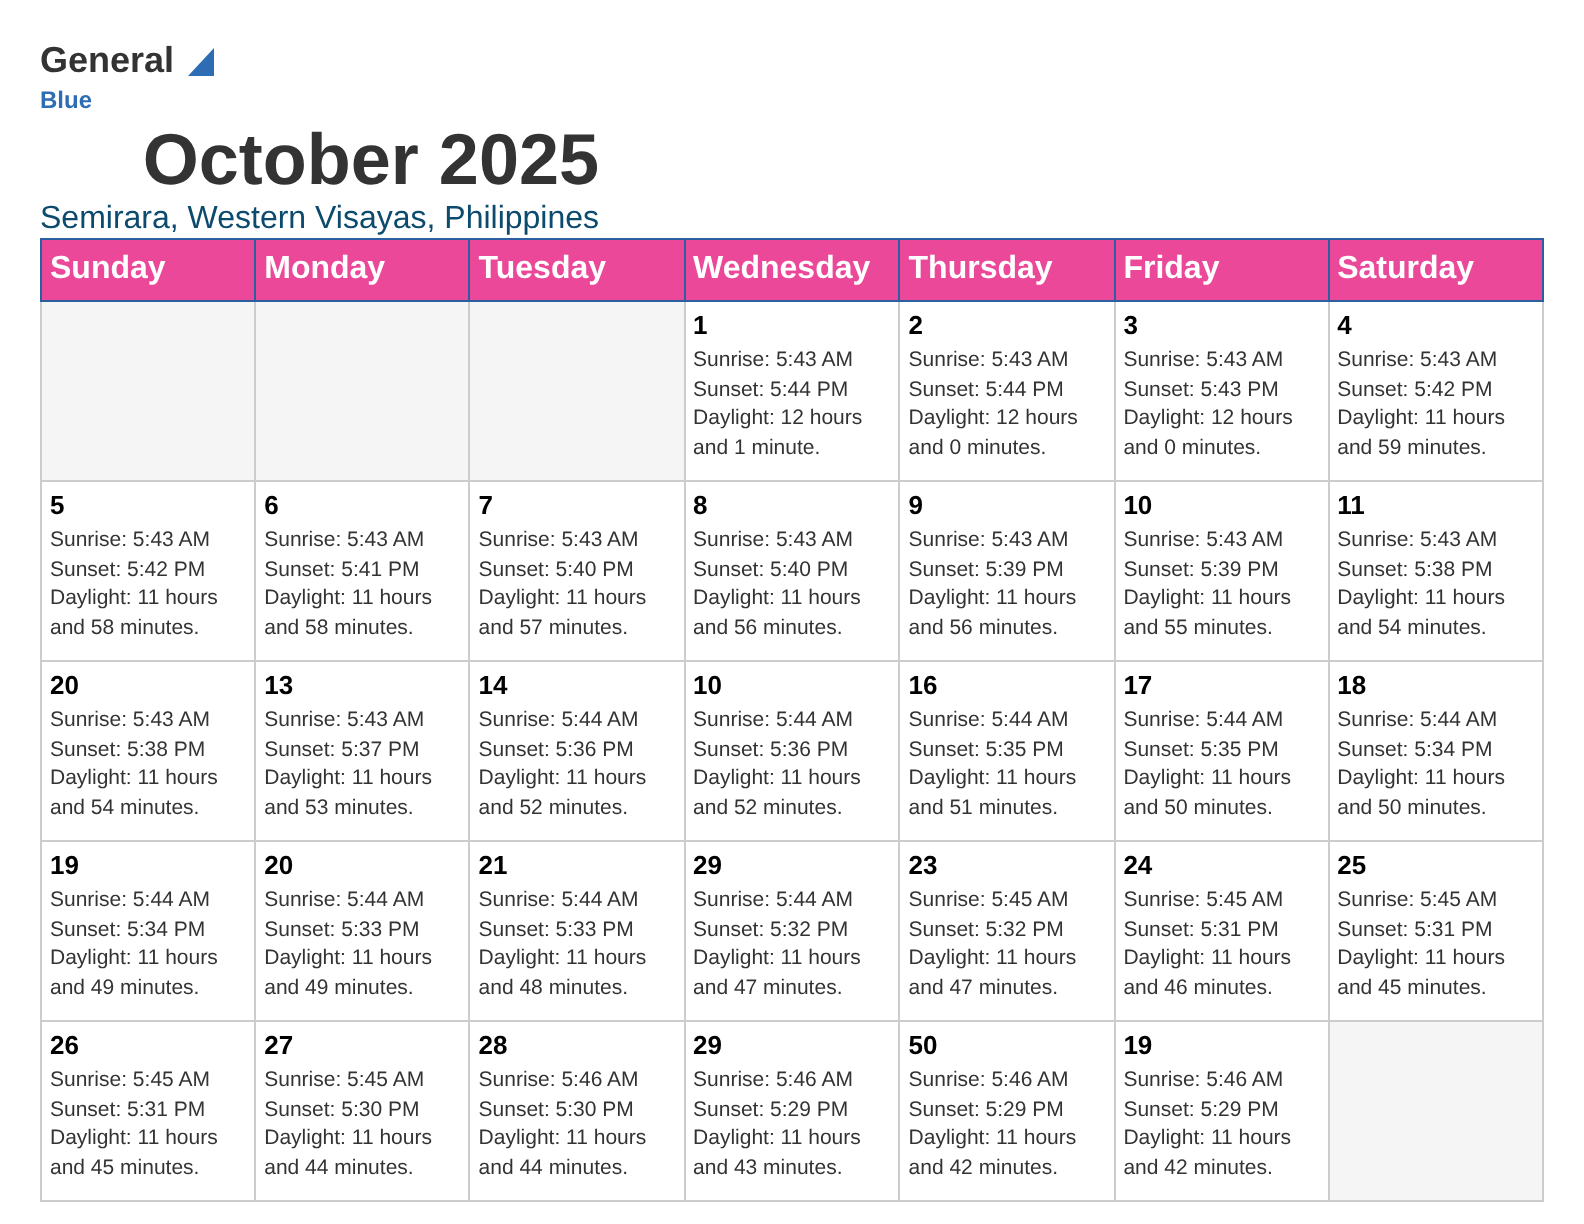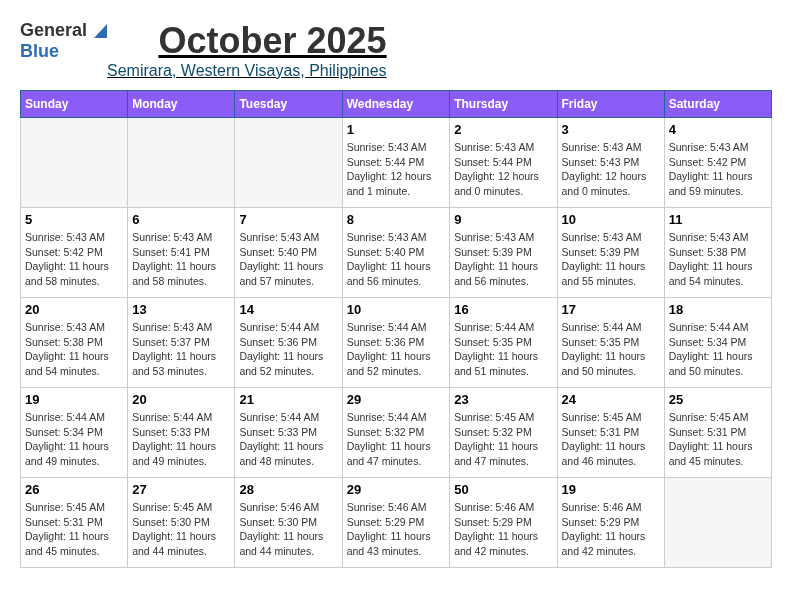--- a/index.html
+++ b/index.html
@@ -7,55 +7,54 @@
       font-family: Arial, sans-serif;
       background: #fff;
       width: 792px;
       min-height: 612px;
       padding: 20px;
     }
     .header {
       display: flex;
       justify-content: flex-start;
       align-items: flex-start;
-      margin-bottom: 10px;
+      flex-direction: column;
     }
     .logo {
       display: flex;
       flex-direction: column;
       align-items: flex-start;
     }
     .logo-line {
       display: flex;
       align-items: center;
     }
     .title-block {
       text-align: right;
-      text-decoration: underline;
     }
     .month-title {
       font-size: 36px;
       font-weight: bold;
       color: #333;
     }
     .subtitle {
       font-size: 16px;
       color: #0c4a6e;
     }
     .calendar {
       width: 100%;
       border-collapse: collapse;
       font-size: 11px;
     }
     .calendar th {
-      background: #8b5cf6;
+      background: #ec4899;
       color: #fff;
       padding: 6px 4px;
       text-align: left;
-      font-size: 12px;
+      font-size: 16px;
       border: 1px solid #2a5fa0;
     }
     .calendar td {
       border: 1px solid #ccc;
       vertical-align: top;
       padding: 4px;
       width: 108px;
       height: 90px;
       background: #fff;
     }
@@ -78,21 +77,21 @@
 
 <div class="header">
   <div class="logo">
     <div class="logo-line">
       <span style="font-size:18px;font-weight:bold;color:#333;">General</span>
       <svg width="18" height="18" viewBox="0 0 18 18" style="margin-left:2px;">
         <polygon points="5,16 18,2 18,16" fill="#2e6db4"></polygon>
       </svg>
     </div>
     <div>
-      <span style="font-size:18px;font-weight:bold;color:#2e6db4;">Blue</span>
+      <span style="font-size:12px;font-weight:bold;color:#2e6db4;">Blue</span>
     </div>
   </div>
   <div class="title-block">
     <div class="month-title">October 2025</div>
     <div class="subtitle">Semirara, Western Visayas, Philippines</div>
   </div>
 </div>
 
 <table class="calendar">
   <thead>

